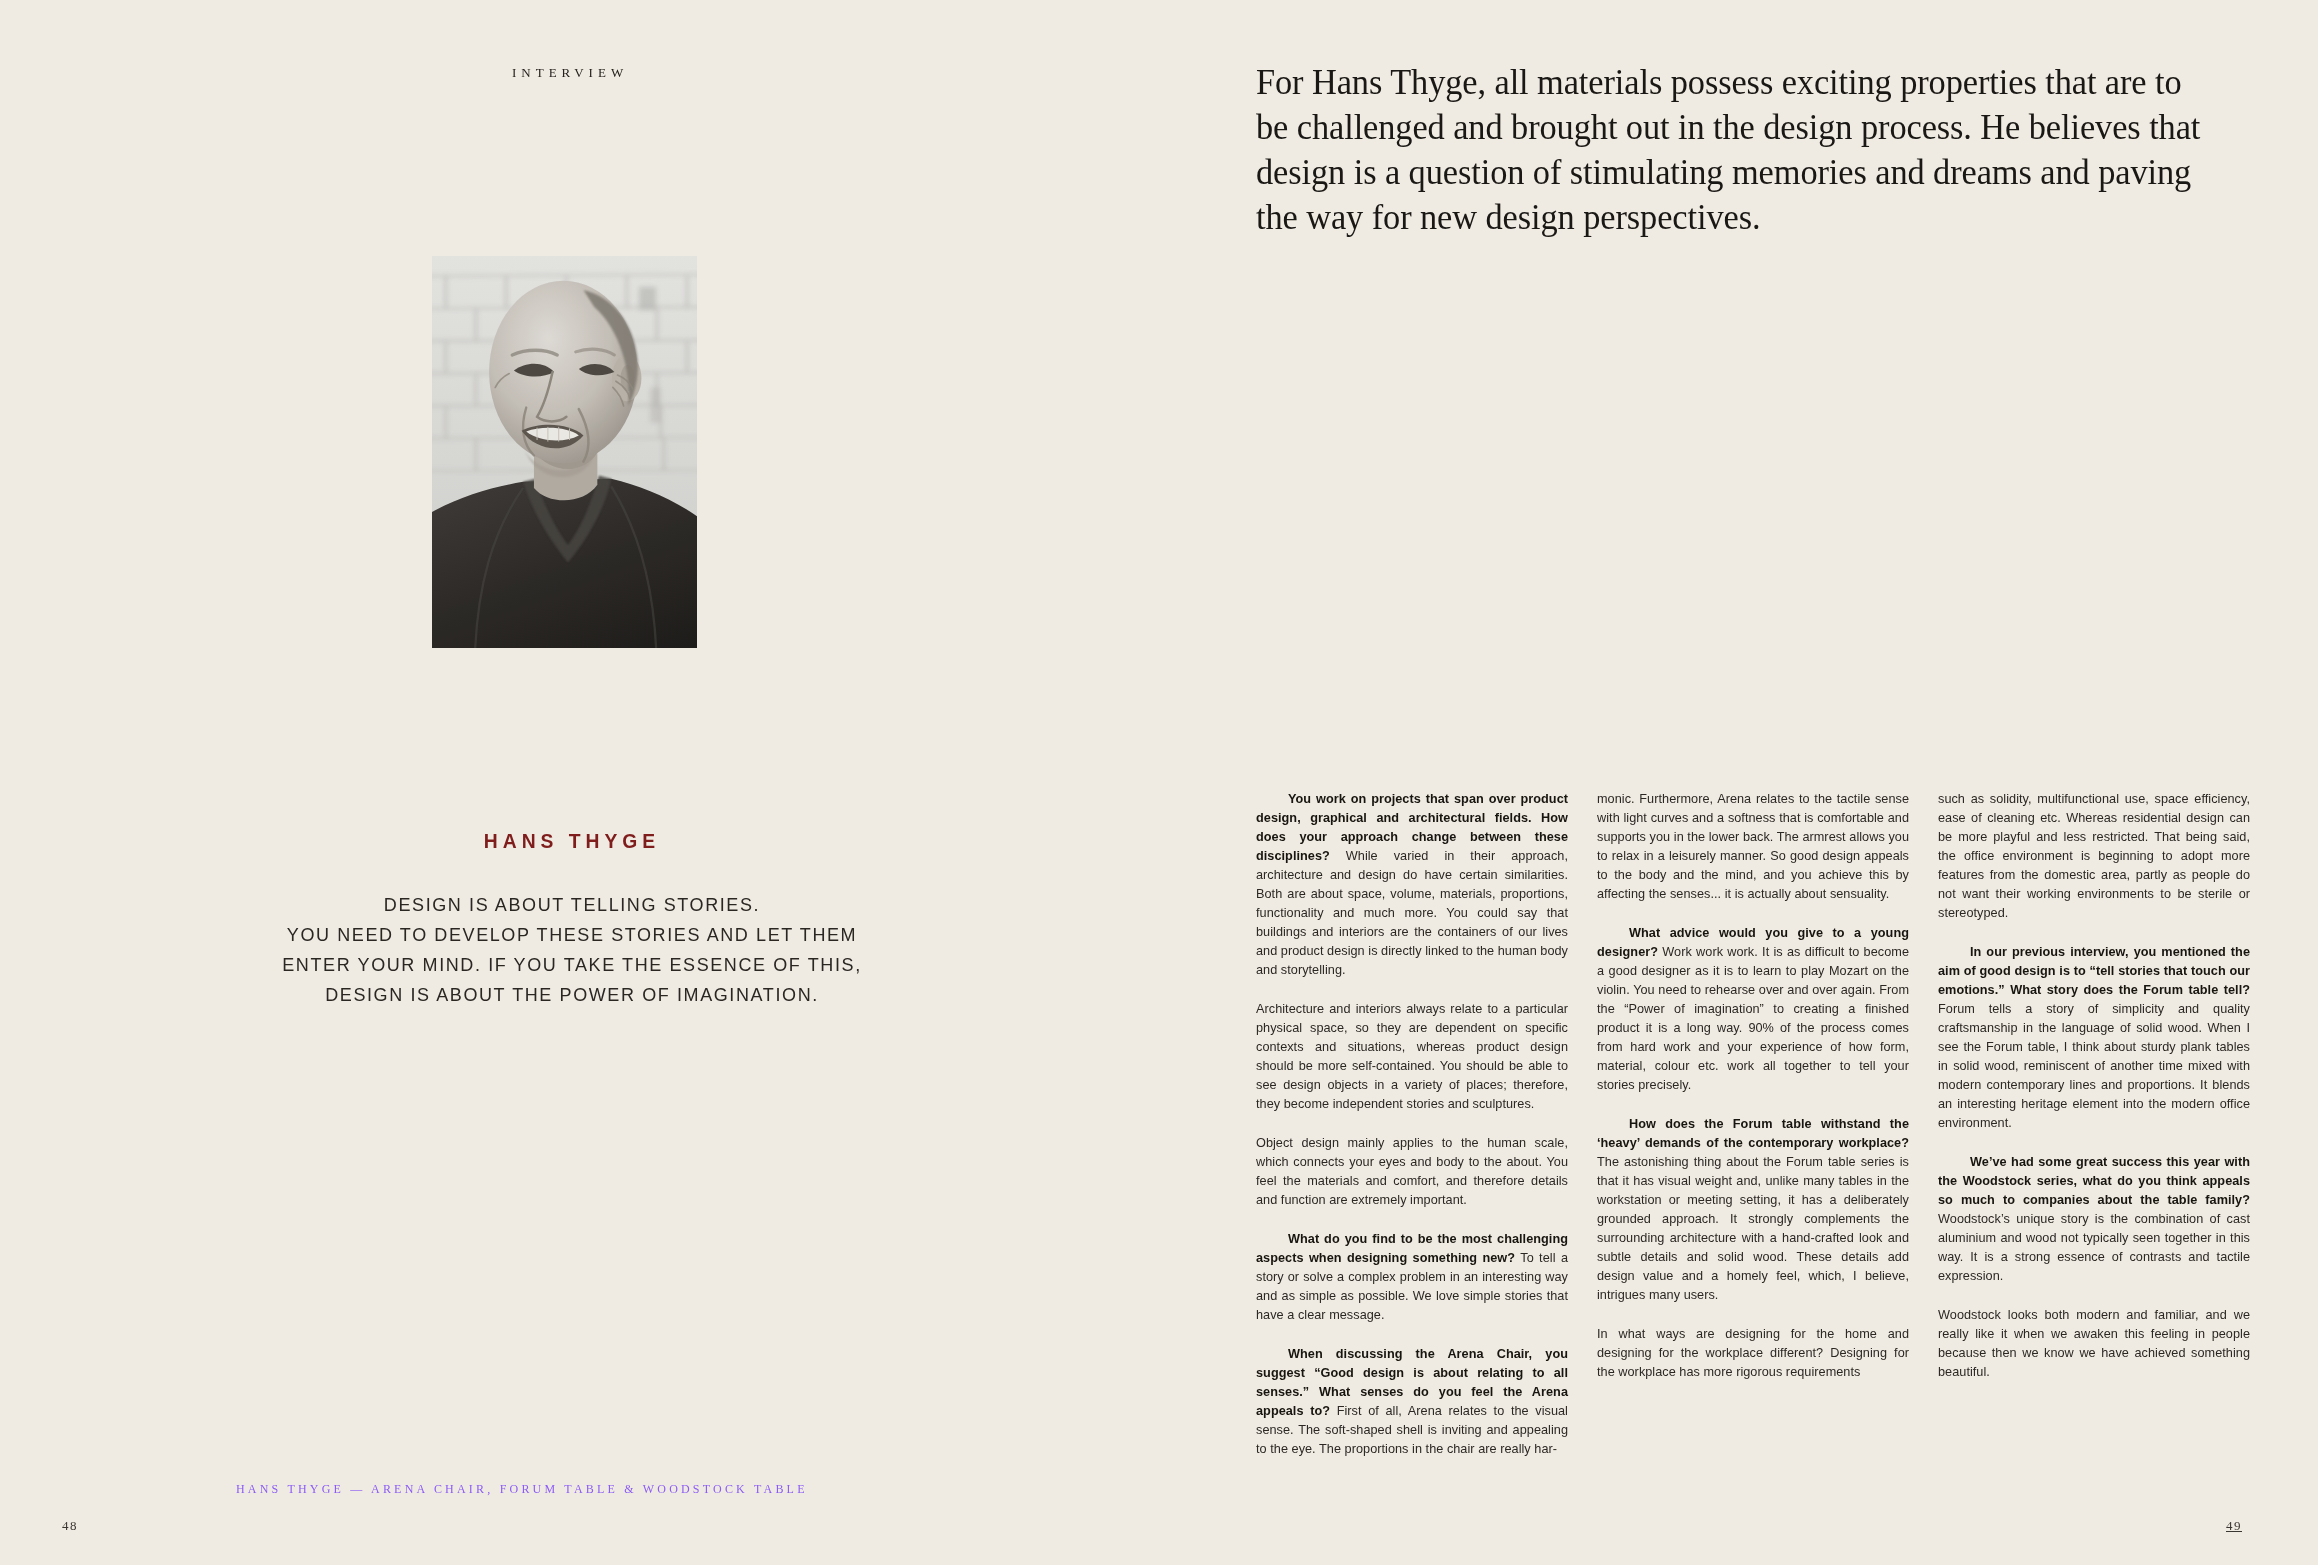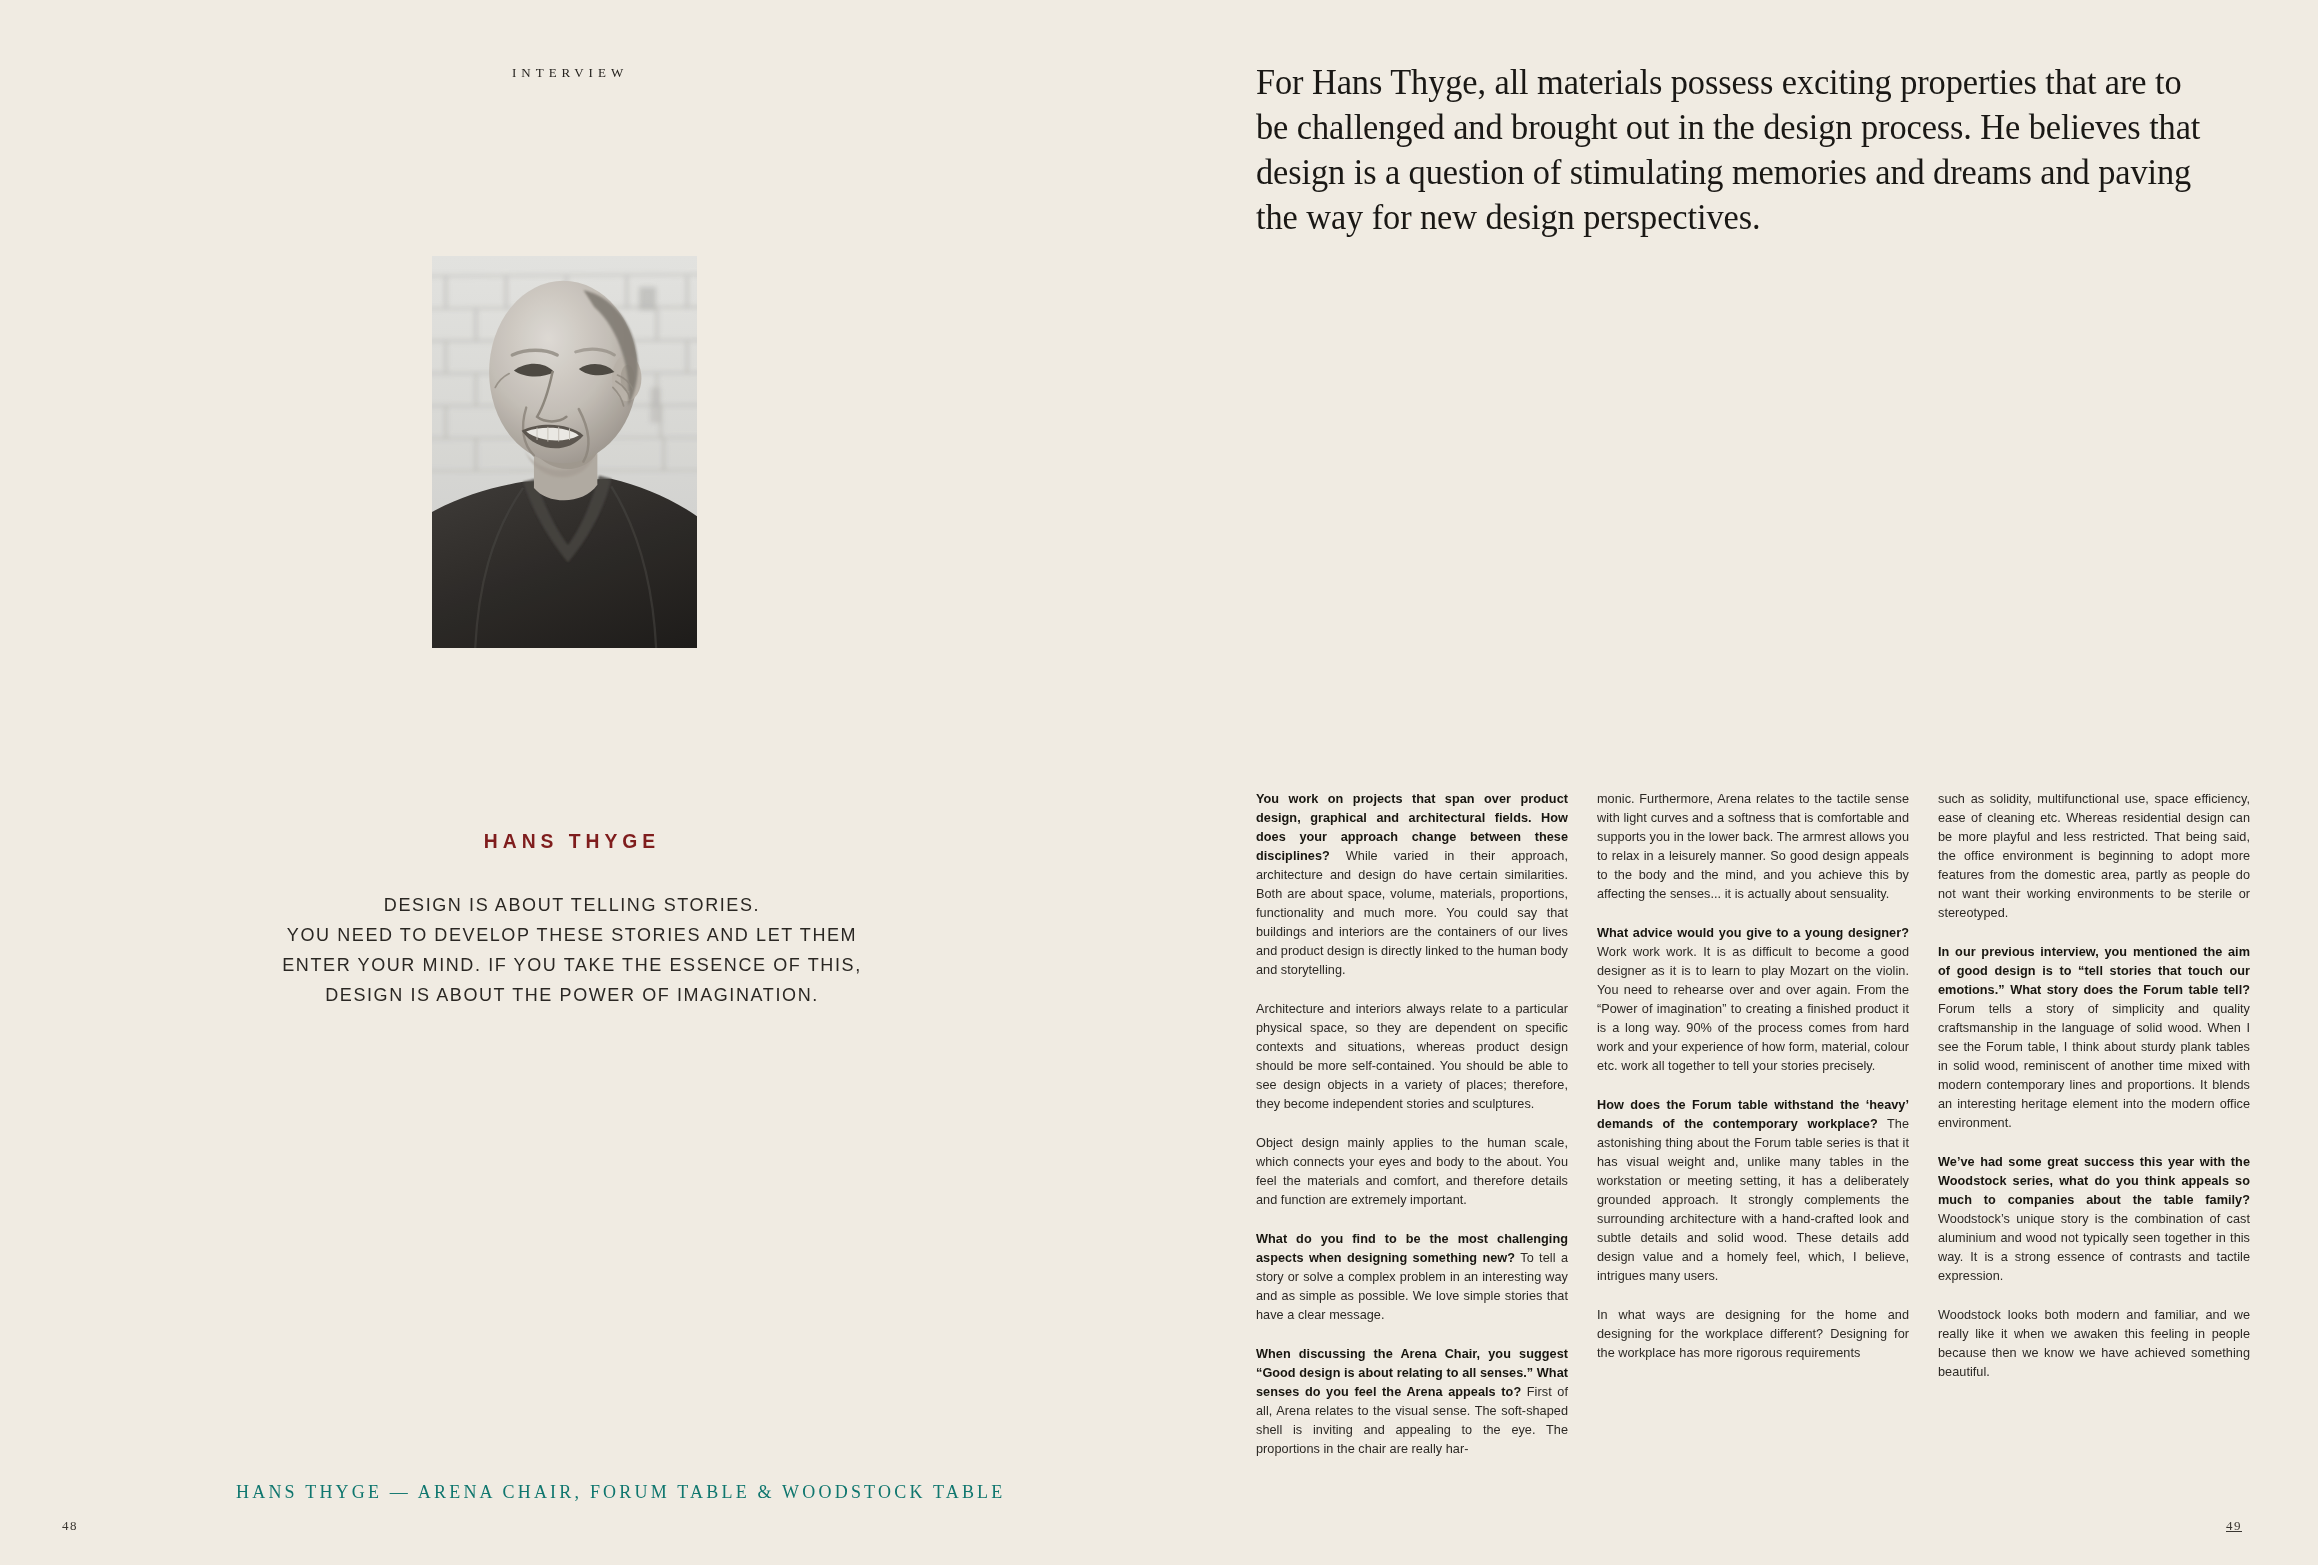--- a/index.html
+++ b/index.html
@@ -64,23 +64,23 @@
     line-height: 30px;
     color: #2a2723;
   }
   .pullquote div { white-space: nowrap; }
 
   .footer-caption {
     position: absolute;
     left: 236px;
     top: 1482px;
     font-family: "Liberation Serif", serif;
-    font-size: 18px;
+    font-size: 12px;
     letter-spacing: 3.2px;
-    color: #0f766e;
+    color: #8b5cf6;
     text-transform: uppercase;
   }
 
   .folio {
     position: absolute;
     top: 1518px;
     font-family: "Liberation Serif", serif;
     font-size: 13px;
     letter-spacing: 1.5px;
     color: #3a3631;
@@ -117,21 +117,21 @@
     margin: 0 0 20px 0;
     font-size: 12.7px;
     line-height: 19px;
     text-align: justify;
     text-justify: inter-word;
     hyphens: manual;
     color: #2b2824;
     letter-spacing: 0.04px;
   }
   .col p:last-child { margin-bottom: 0; }
-  .col p b { font-weight: bold; color: #17150f; }
+  .col p b { font-weight: bold; color: #17150f; margin-left: 32px; }
 </style>
 </head>
 <body>
 
 <div class="spread">
 
   <div class="kicker">INTERVIEW</div>
 
   <div class="portrait-frame">
     <svg viewBox="0 0 343 507" preserveAspectRatio="xMidYMid slice">

